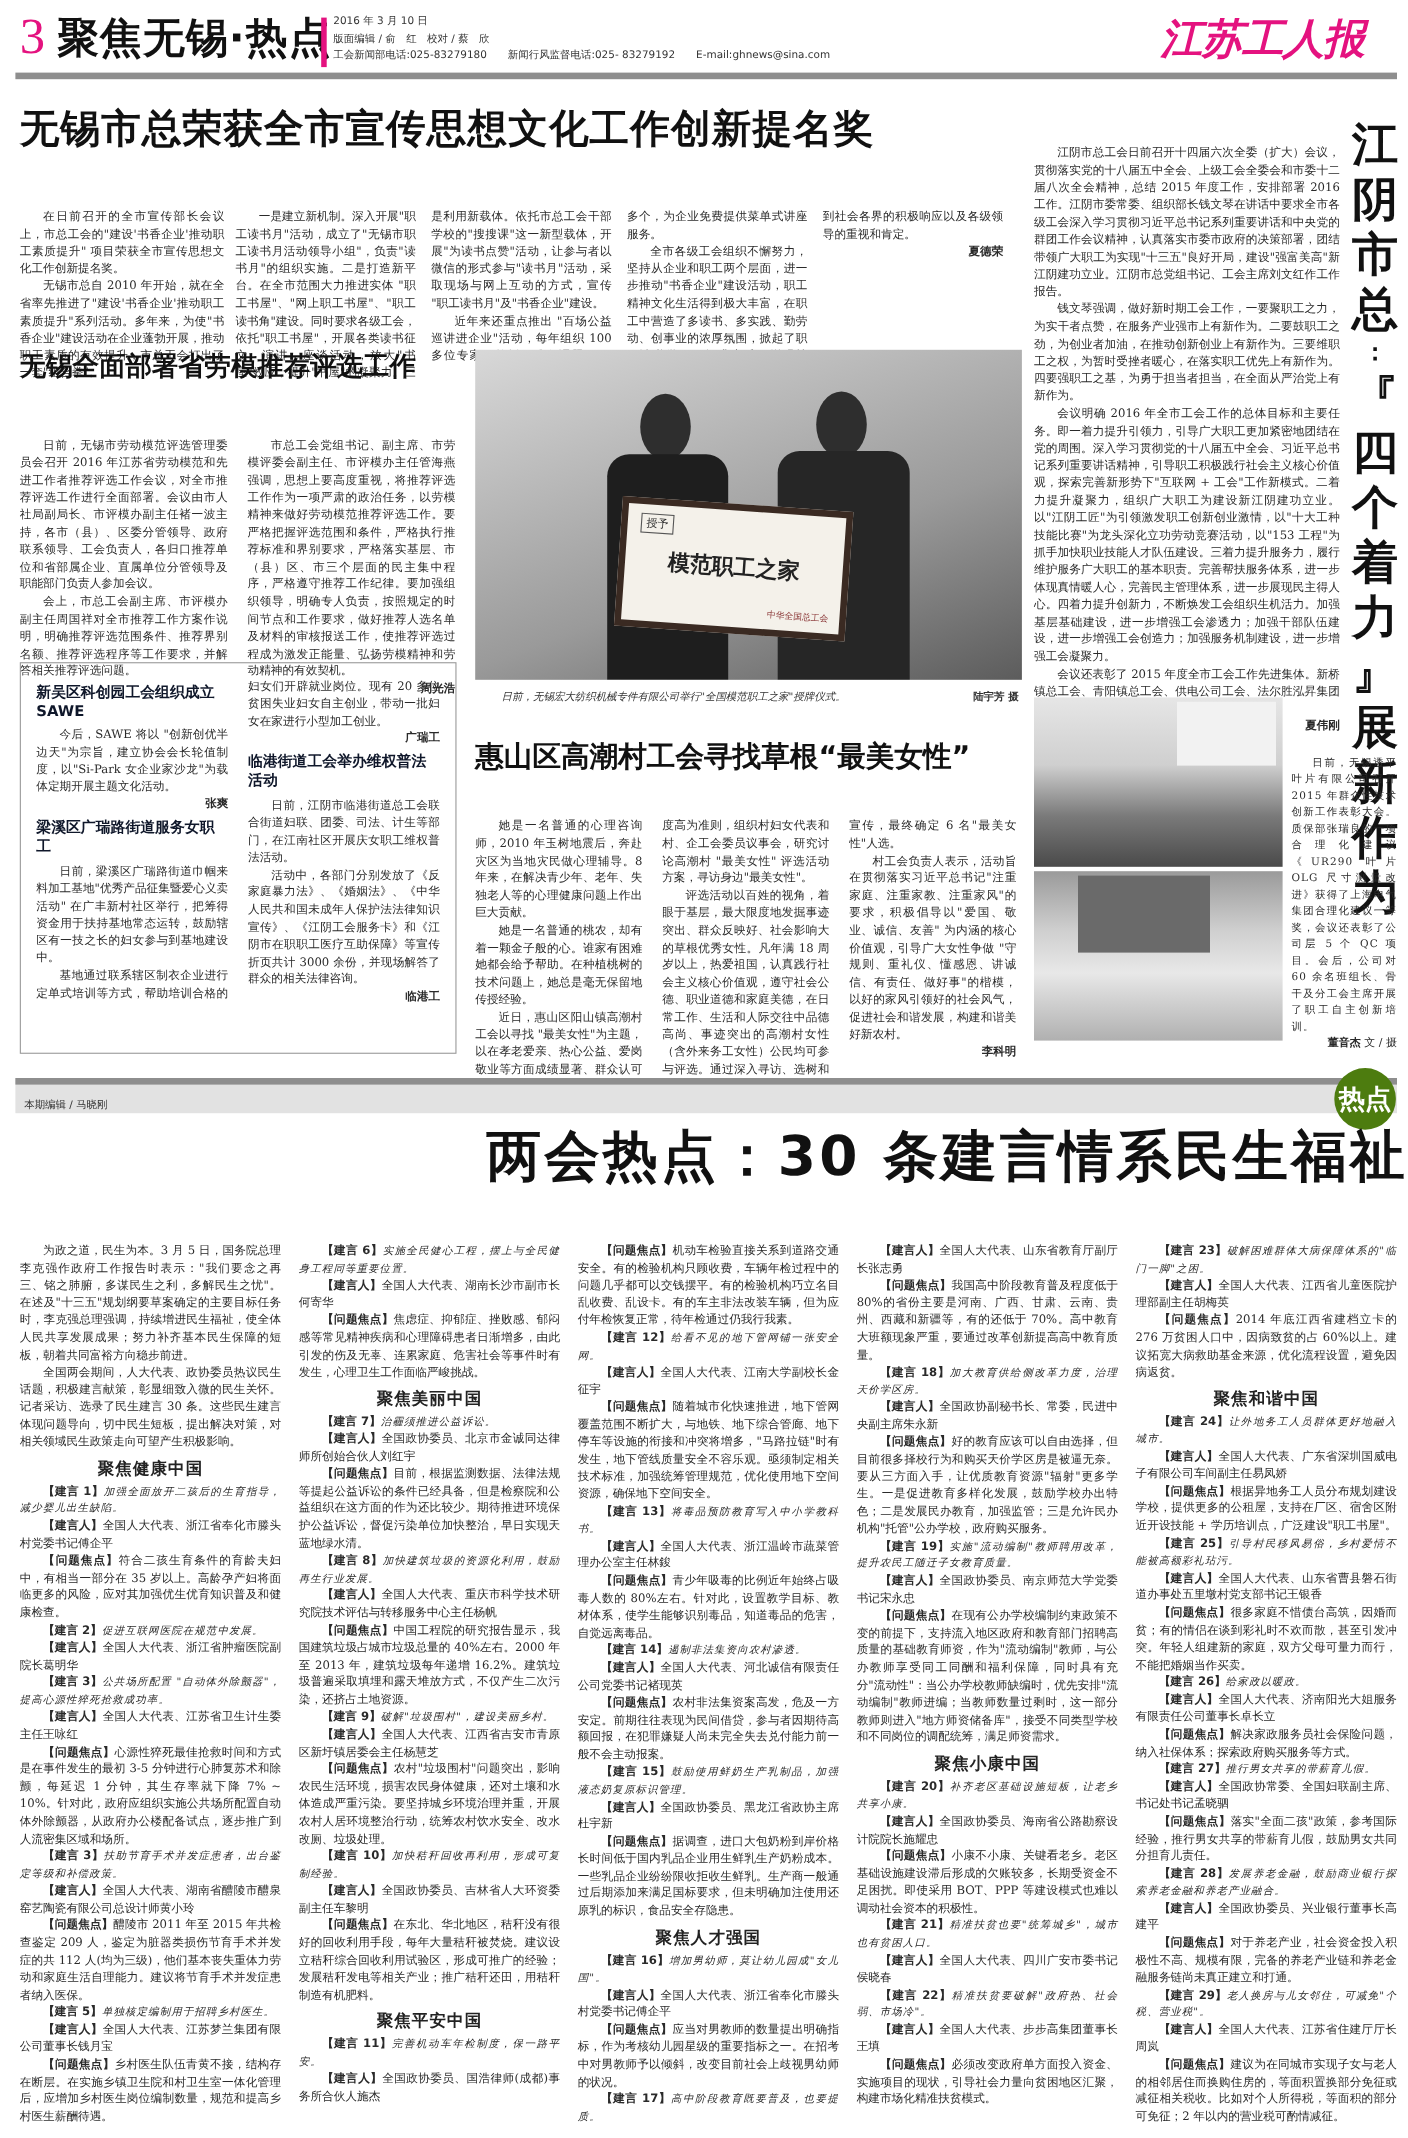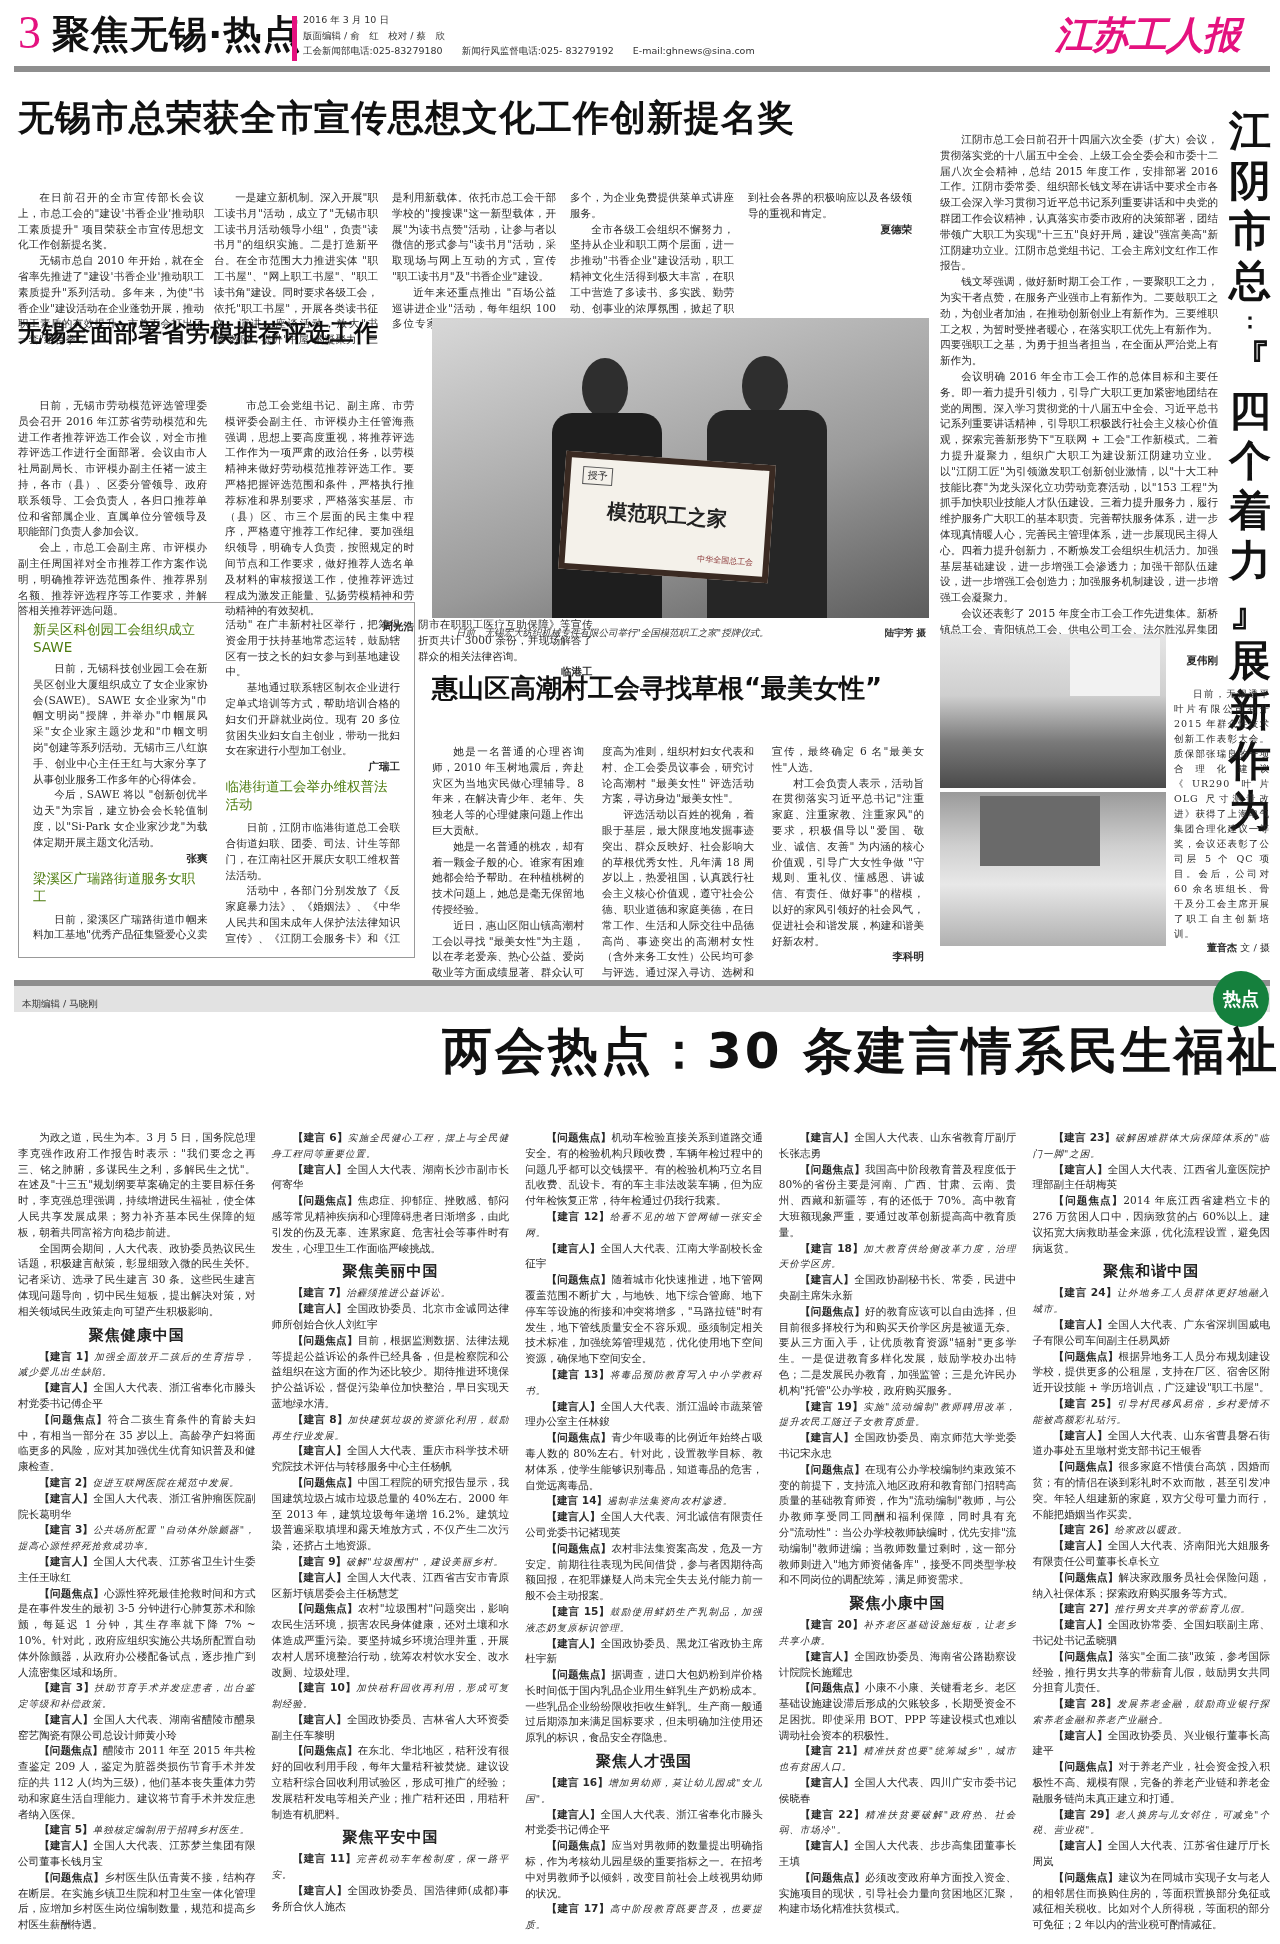--- a/index.html
+++ b/index.html
@@ -15,28 +15,28 @@
 .sectitle{left:52px;top:10px;font-size:38px;font-weight:bold;letter-spacing:1px;font-family:"DejaVu Sans",sans-serif;color:#111;line-height:48px;}
 .pinkbar{left:292px;top:16px;width:5px;height:45px;background:#e4127f;}
 .mastinfo{left:303px;top:12px;font-size:9.5px;line-height:15.5px;color:#333;font-family:"DejaVu Sans",sans-serif;}
 .mastinfo span{margin-right:16px;}
 .logo{left:1055px;top:10px;font-size:38px;color:#e4127f;font-style:italic;font-weight:bold;font-family:"DejaVu Serif",serif;letter-spacing:-1px;}
 .hrule{left:14px;width:1256px;height:6px;background:#8e8e8e;}
 
 .h1{font-family:"DejaVu Sans",sans-serif;font-weight:bold;color:#111;white-space:nowrap;}
 .col{position:absolute;margin-top:36px;}
 .boxed{border:1px solid #999;}
-.sub{font-family:"DejaVu Sans",sans-serif;font-weight:normal;font-size:13.5px;color:#4d7c0f;margin:4px 0 6px;}
+.sub{font-family:"DejaVu Sans",sans-serif;font-weight:bold;font-size:13.5px;color:#0f172a;margin:4px 0 6px;}
 .vert{font-family:"DejaVu Sans",sans-serif;font-weight:bold;font-size:42px;line-height:50px;width:52px;text-align:center;color:#111;}
 .photo{background:linear-gradient(160deg,#d8d8d8,#9a9a9a 60%,#5c5c5c);overflow:hidden;}
 .caption{font-size:9.5px;font-style:italic;color:#333;}
 
 .band{left:14px;top:980px;width:1256px;height:32px;background:#e2e2e2;border-top:6px solid #8e8e8e;}
 .editor2{left:22px;top:998px;font-size:9.5px;color:#333;font-family:"DejaVu Sans",sans-serif;}
-.hotbadge{left:1213px;top:971px;width:56px;height:56px;border-radius:50%;background:#15803d;color:#fff;font-family:"DejaVu Sans",sans-serif;font-weight:bold;font-size:18px;text-align:center;line-height:56px;}
+.hotbadge{left:1213px;top:971px;width:56px;height:56px;border-radius:50%;background:#4d7c0f;color:#fff;font-family:"DejaVu Sans",sans-serif;font-weight:bold;font-size:24px;text-align:center;line-height:56px;}
 .bigtitle{left:0;top:1018px;width:1280px;text-align:right;font-size:50px;letter-spacing:3px;}
 .sect{font-family:"DejaVu Sans",sans-serif;font-weight:bold;font-size:15px;text-align:center;margin:6px 0 4px;letter-spacing:1px;color:#222;}
 .tag{font-family:"DejaVu Sans",sans-serif;font-weight:bold;}
 .it{font-style:italic;font-size:9.5px;letter-spacing:1px;}
 </style>
 </head>
 <body>
 
 <div id="masthead" class="abs">
   <div class="abs pgnum">3</div>
@@ -112,21 +112,20 @@
   </div>
 </div>
 <div class="abs caption" style="left:456px;top:627px;width:470px;">
   <span>日前，无锡宏大纺织机械专件有限公司举行"全国模范职工之家"授牌仪式。</span>
   <span class="sans" style="float:right;font-style:normal;font-weight:bold;">陆宇芳 摄</span>
 </div>
 
 <div class="abs boxed" style="left:18px;top:602px;width:397px;height:356px;padding:14px 14px 0 14px;">
   <div style="column-count:2;column-gap:18px;height:332px;">
     <div class="sub">新吴区科创园工会组织成立 SAWE</div>
-    <p>日前，无锡科技创业园工会在新吴区创业大厦组织成立了女企业家协会(SAWE)。SAWE 女企业家为"巾帼文明岗"授牌，并举办"巾帼展风采"女企业家主题沙龙和"巾帼文明岗"创建等系列活动。无锡市三八红旗手、创业中心主任王红与大家分享了从事创业服务工作多年的心得体会。</p>
     <p>今后，SAWE 将以 "创新创优半边天"为宗旨，建立协会会长轮值制度，以"Si-Park 女企业家沙龙"为载体定期开展主题文化活动。</p>
     <span class="byline">张爽</span>
     <div class="sub">梁溪区广瑞路街道服务女职工</div>
     <p>日前，梁溪区广瑞路街道巾帼来料加工基地"优秀产品征集暨爱心义卖活动" 在广丰新村社区举行，把筹得资金用于扶持基地常态运转，鼓励辖区有一技之长的妇女参与到基地建设中。</p>
     <p>基地通过联系辖区制衣企业进行定单式培训等方式，帮助培训合格的妇女们开辟就业岗位。现有 20 多位贫困失业妇女自主创业，带动一批妇女在家进行小型加工创业。</p>
     <span class="byline">广瑞工</span>
     <div class="sub">临港街道工会举办维权普法活动</div>
     <p>日前，江阴市临港街道总工会联合街道妇联、团委、司法、计生等部门，在江南社区开展庆女职工维权普法活动。</p>
     <p>活动中，各部门分别发放了《反家庭暴力法》、《婚姻法》、《中华人民共和国未成年人保护法法律知识宣传》、《江阴工会服务卡》和《江阴市在职职工医疗互助保障》等宣传折页共计 3000 余份，并现场解答了群众的相关法律咨询。</p>
     <span class="byline">临港工</span>

